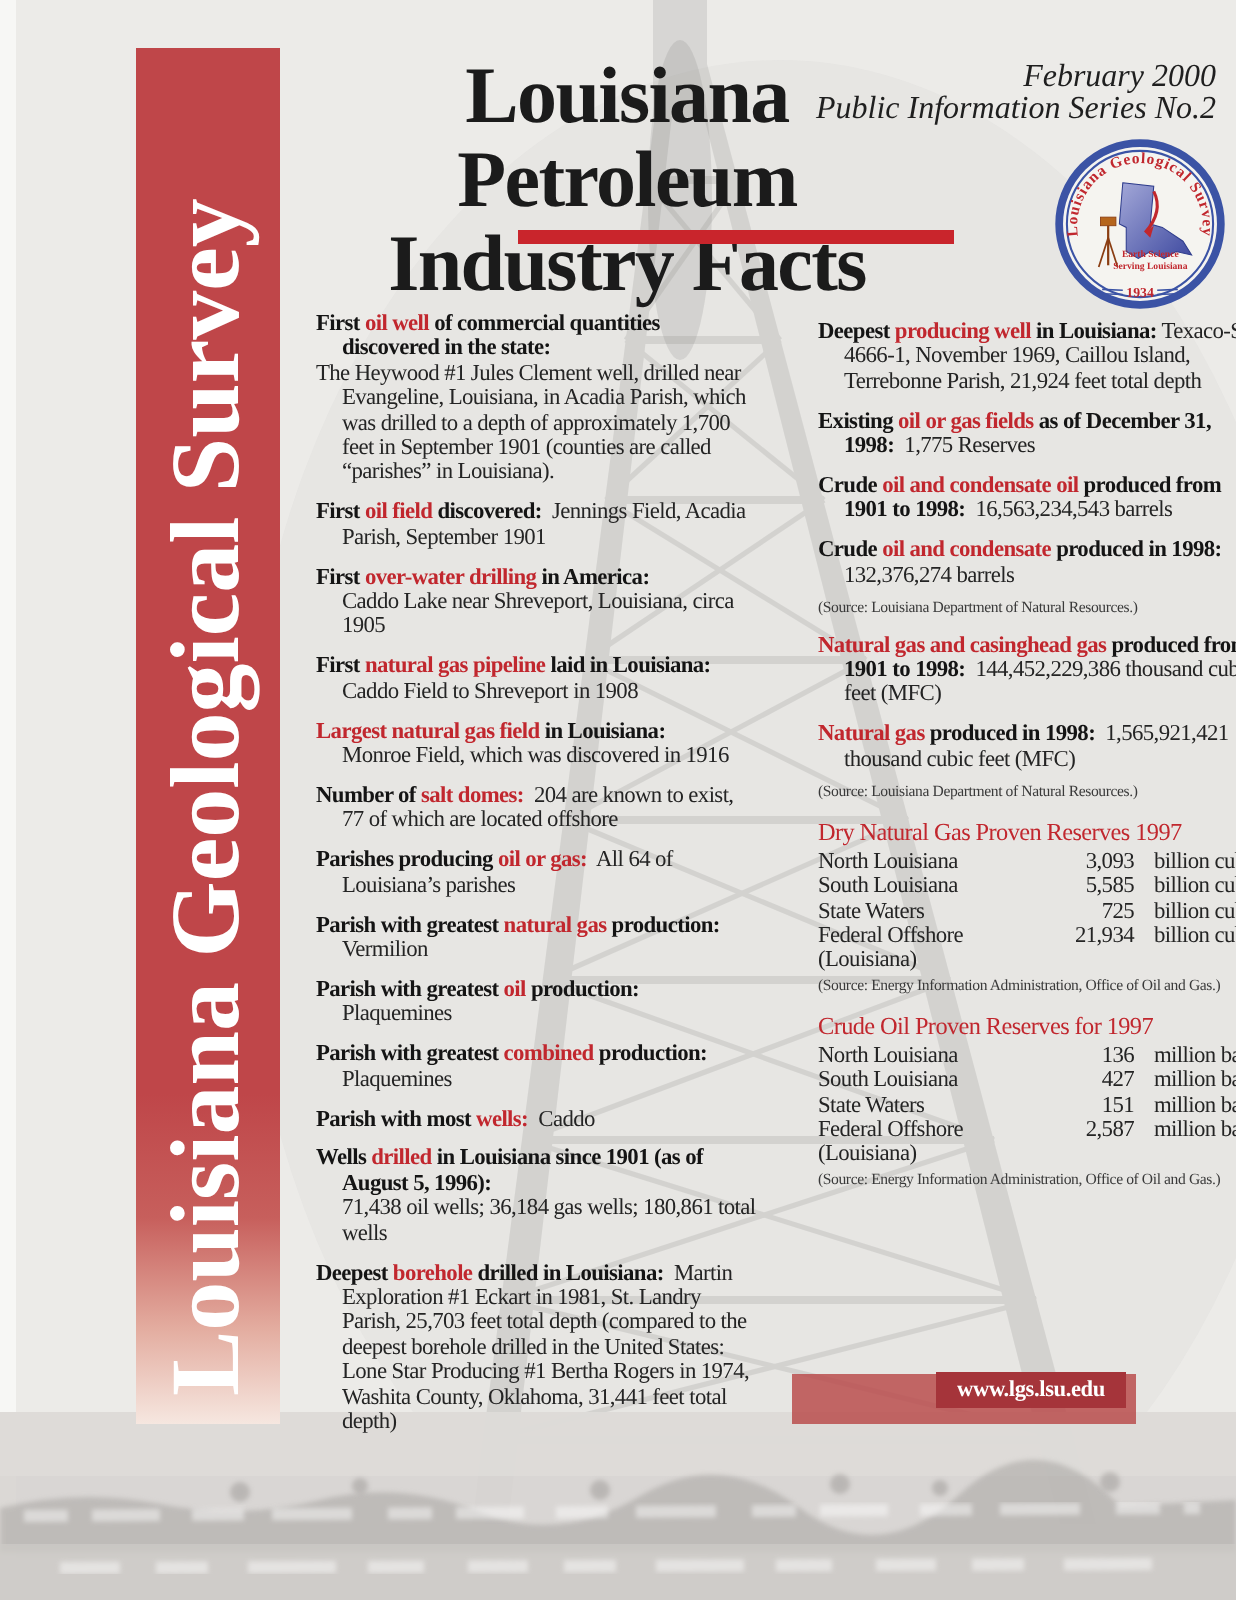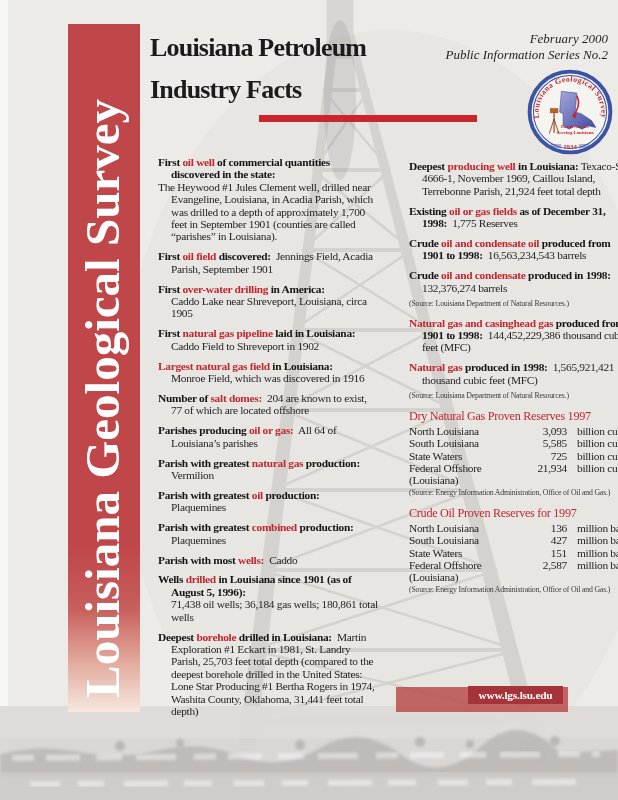--- a/index.html
+++ b/index.html
@@ -25,27 +25,27 @@
       #c75f5c 85%,#e3ac9f 93%,#f6e7e0 100%);
   }
   .banner-label{
     position:absolute;left:68px;top:712px;width:688px;height:72px;
     transform:rotate(-90deg);transform-origin:0 0;
     color:#ffffff;font-weight:bold;font-size:49px;line-height:70px;
     padding-left:14px;box-sizing:border-box;white-space:nowrap;
   }
   
   .page-title{
-    position:absolute;left:150px;top:27px;width:327px;text-align:left;
-    font-weight:bold;font-size:26px;line-height:42px;letter-spacing:-0.8px;color:#1b1b1b;
+    position:absolute;left:150px;top:27px;width:327px;text-align:center;
+    font-weight:bold;font-size:40px;line-height:42px;letter-spacing:-0.8px;color:#1b1b1b;
   }
   .title-rule{position:absolute;left:259px;top:115px;width:218px;height:7px;background:var(--rule-red);}
   .issue-meta{
     position:absolute;left:408px;top:31px;width:200px;text-align:right;
-    font-style:italic;font-size:13px;line-height:15.5px;color:#1f1f1f;
+    font-style:italic;font-size:16px;line-height:15.5px;color:#1f1f1f;
   }
   .lgs-logo{position:absolute;left:527px;top:69px;}
   
   .col{position:absolute;font-size:11.4px;line-height:12.4px;letter-spacing:-0.3px;color:#242424;}
   .col-left{left:158px;top:156px;width:222px;}
   .col-right{left:409px;top:160px;width:219px;}
   .fact{margin:0 0 7.5px 0;}
   .col p{margin:0;white-space:pre-wrap;}
   .hang{padding-left:13px;text-indent:-13px;}
   .ind{padding-left:13px;}
@@ -197,21 +197,21 @@
       </div>
       <div class="fact">
         <p class="hang"><span class="b ">First </span><span class="b r">oil field</span><span class="b "> discovered:</span><span>  Jennings Field, Acadia Parish, September 1901</span></p>
       </div>
       <div class="fact">
         <p class="hang"><span class="b ">First </span><span class="b r">over-water drilling</span><span class="b "> in America:</span></p>
         <p class="ind"><span>Caddo Lake near Shreveport, Louisiana, circa 1905</span></p>
       </div>
       <div class="fact">
         <p class="hang"><span class="b ">First </span><span class="b r">natural gas pipeline</span><span class="b "> laid in Louisiana:</span></p>
-        <p class="ind"><span>Caddo Field to Shreveport in 1902</span></p>
+        <p class="ind"><span>Caddo Field to Shreveport in 1908</span></p>
       </div>
       <div class="fact">
         <p class="hang"><span class="b r">Largest natural gas field</span><span class="b "> in Louisiana:</span></p>
         <p class="ind"><span>Monroe Field, which was discovered in 1916</span></p>
       </div>
       <div class="fact">
         <p class="hang"><span class="b ">Number of </span><span class="b r">salt domes:</span><span>  204 are known to exist, 77 of which are located offshore</span></p>
       </div>
       <div class="fact">
         <p class="hang"><span class="b ">Parishes producing </span><span class="b r">oil or gas:</span><span>  All 64 of Louisiana’s parishes</span></p>

